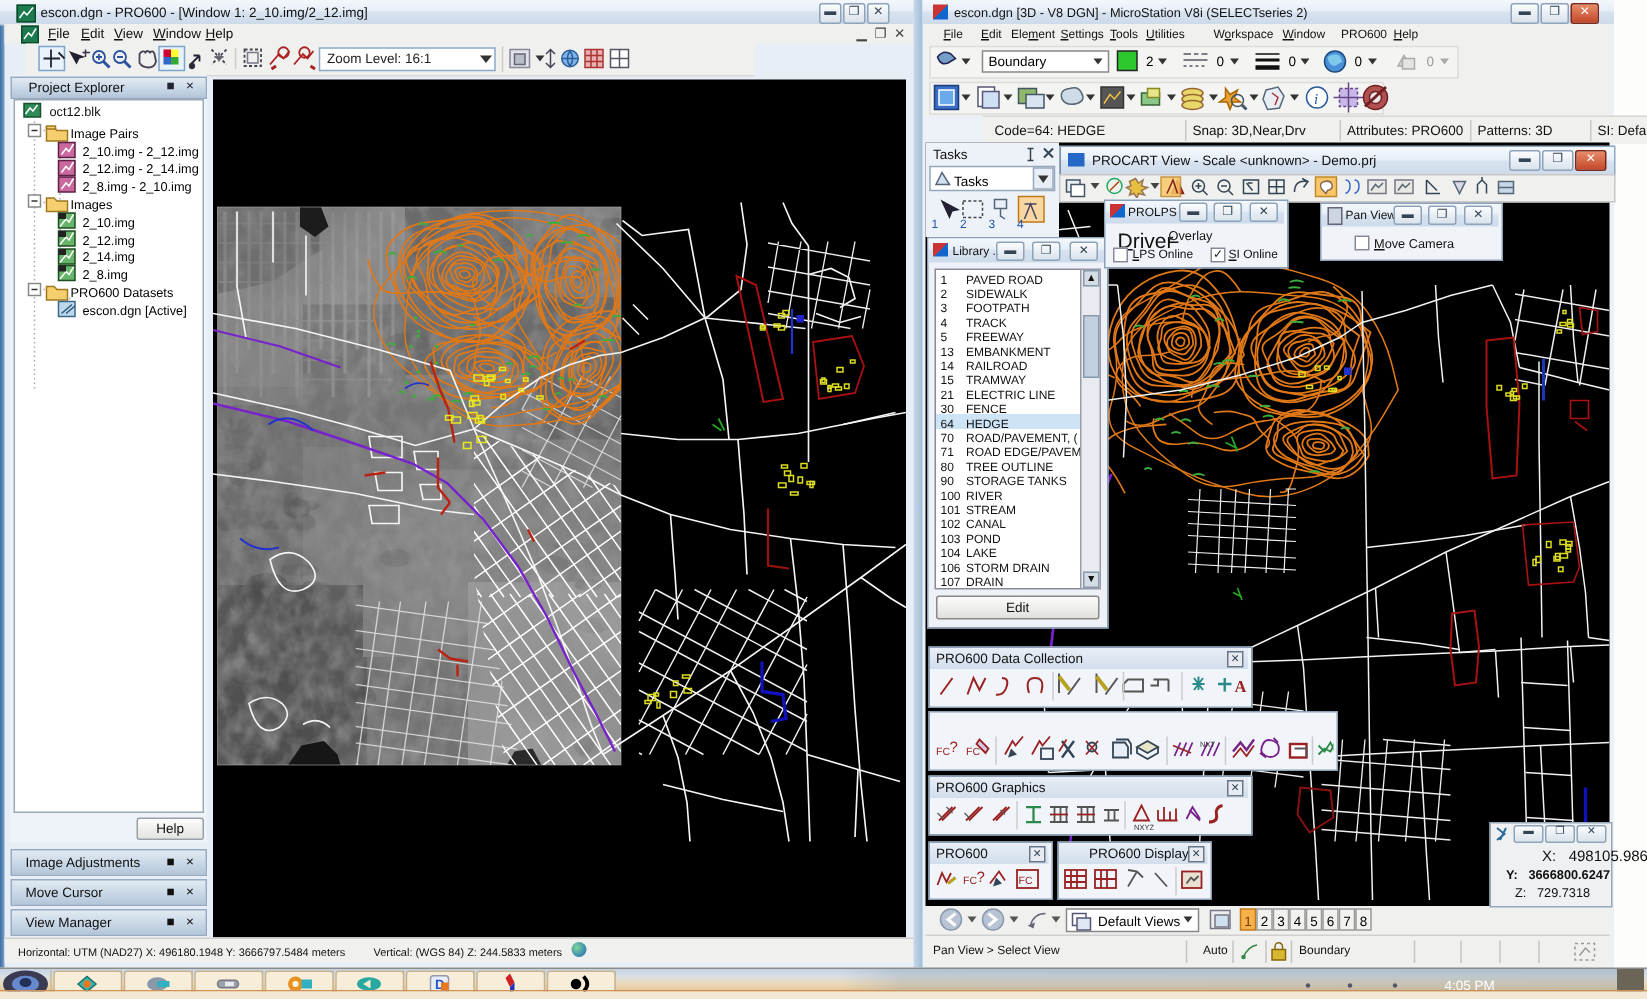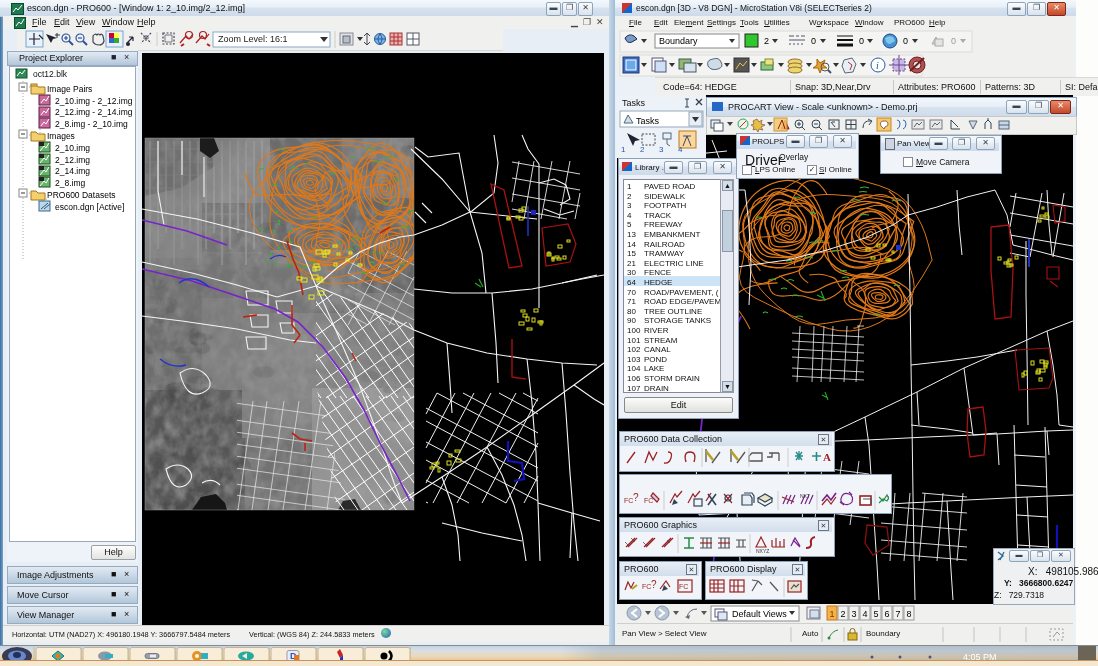--- a/index.html
+++ b/index.html
@@ -1152,21 +1152,21 @@
         <path d="M40 13l6-8 4 6"></path>
           <path d="M42 15l6-2-4-4z" fill="#345" stroke="none"></path>
         <rect x="58" y="4" width="14" height="12" stroke="#9a2222"></rect>
           <text x="59" y="13" font-size="7" fill="#9a2222" stroke="none">FC</text>
       </g>
     </svg>
   </div>
 
   <div class="abs" style="left:90px;top:561px;width:101px;height:37px;background:#f1f4f8;border:1px solid #8ca0b8;">
     <div class="abs" style="left:0;top:0;width:99px;height:14px;background:linear-gradient(#e8eef6,#d2deec);">
-      <span class="abs txt" style="left:4px;top:2px;">PRO600 Display</span>
+      <span class="abs txt" style="left:20px;top:2px;">PRO600 Display</span>
       <span class="abs" style="left:86px;top:2px;width:9px;height:9px;border:1px solid #678;background:#e8ecf2;font-size:7px;line-height:9px;text-align:center;color:#345;">✕</span>
     </div>
     <svg width="99" height="23" style="position:absolute;left:0;top:14px">
       <g fill="none" stroke="#9a2222" stroke-width="1.2">
         <rect x="4" y="4" width="14" height="12"></rect>
           <path d="M8 4v12M12 4v12M4 8h14M4 12h14"></path>
         <rect x="24" y="4" width="14" height="12"></rect>
           <path d="M28 4v12M32 4v12M24 10h14"></path>
         <path d="M46 15l6-10M52 5l4 4M52 5l-6-1" stroke="#555"></path>
         <path d="M64 6l8 9" stroke="#555"></path>
@@ -1179,21 +1179,21 @@
 
   <div class="abs" style="left:378px;top:548px;width:80px;height:55px;background:#eef0f2;border:1px solid #98a8bc;">
     <svg width="78" height="14" style="position:absolute;left:0;top:0">
       <path d="M4 3l5 4-5 4M10 3l-4 8" stroke="#2a6a9a" fill="none" stroke-width="1.3"></path>
     </svg>
     <span class="wbtn abs" style="left:14px;top:1px;width:18px;height:10px;font-size:7px;line-height:8px;">▬</span>
     <span class="wbtn abs" style="left:35px;top:1px;width:18px;height:10px;font-size:7px;line-height:8px;">❐</span>
     <span class="wbtn abs" style="left:56px;top:1px;width:18px;height:10px;font-size:7px;line-height:8px;">✕</span>
     <div class="abs txt" style="left:10px;top:17px;font-size:10px;margin-left:24px;">X:&nbsp;&nbsp;&nbsp;498105.9861</div>
     <div class="abs txt" style="left:10px;top:29px;font-size:8.5px;font-weight:bold;">Y:&nbsp;&nbsp;&nbsp;3666800.6247</div>
-    <div class="abs txt" style="left:0;top:41px;font-size:8.5px;">Z:&nbsp;&nbsp;&nbsp;729.7318</div>
+    <div class="abs txt" style="left:16px;top:41px;font-size:8.5px;">Z:&nbsp;&nbsp;&nbsp;729.7318</div>
   </div>
 </div>
 
 <div class="abs" style="left:0;top:645px;width:1098px;height:21px;background:linear-gradient(#c3d3e4 0%,#d8dfe4 22%,#ecd9b8 48%,#e2c08e 78%,#d8ae77 100%);border-top:1px solid #8a8a88;" id="taskbar">
     <svg width="1098" height="21" style="position:absolute;left:0;top:0">
 <g stroke="#c9b896">
         <path d="M34 1v19M81 1v19M128 1v19M175 1v19M222 1v19M269 1v19M316 1v19M363 1v19M410 1v19"></path>
       </g>
       <ellipse cx="17" cy="10" rx="15" ry="9" fill="#3a3a52"></ellipse>
       <ellipse cx="17" cy="10" rx="9" ry="5.5" fill="#6688cc"></ellipse>

